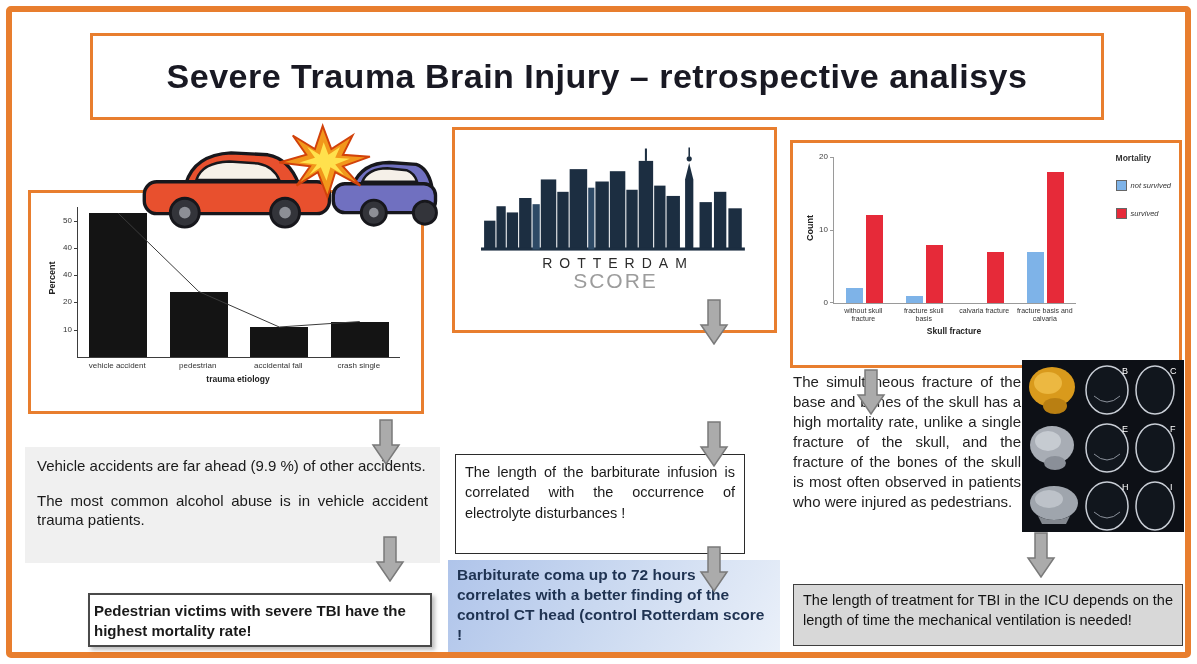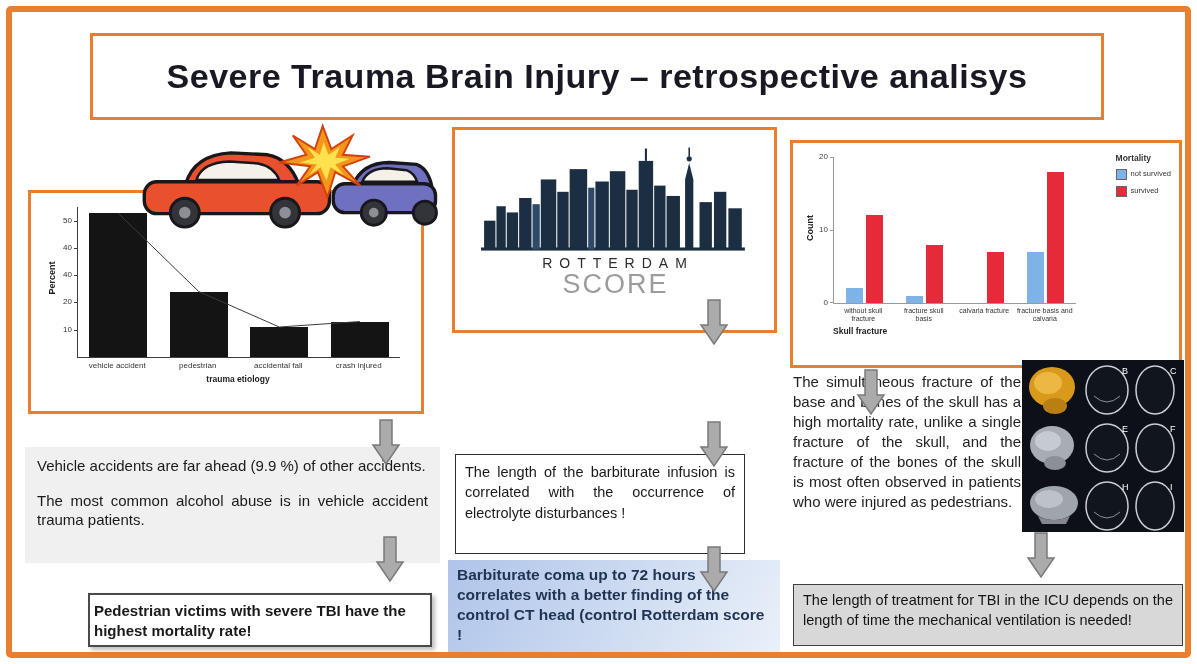--- a/index.html
+++ b/index.html
@@ -24,21 +24,21 @@
   .gray-panel p{margin:0 0 16px 0;text-align:justify;line-height:1.25;}
 
   .conclusion-left{position:absolute;left:88px;top:593px;width:344px;height:54px;background:#fff;
     border:2px solid #4a4a4a;box-shadow:3px 3px 4px rgba(0,0,0,0.25);font-weight:bold;font-size:15px;
     padding:6px 4px;box-sizing:border-box;line-height:1.3;color:#1a1a1a;}
 
   .rotterdam-box{position:absolute;left:452px;top:127px;width:325px;height:206px;border:3px solid #E87E2E;
     box-sizing:border-box;background:#fff;text-align:center;}
   .skyline{display:block;margin:14px auto 0 auto;width:268px;height:108px;}
   .rot-title{letter-spacing:7px;font-size:14px;color:#2b2b2b;margin-top:3px;text-indent:7px;}
-  .rot-sub{letter-spacing:2px;font-size:27px;color:#9C9C9C;margin-top:-2px;text-indent:2px;}
+  .rot-sub{letter-spacing:2px;font-size:21px;color:#9C9C9C;margin-top:-2px;text-indent:2px;}
 
   .mid-box{position:absolute;background:#fff;border:1.5px solid #2b2b2b;padding:7px 9px;box-sizing:border-box;
     font-size:14.5px;text-align:justify;line-height:1.4;color:#1a1a1a;}
   #mid-box1{left:455px;top:346px;width:290px;height:73px;}
   #mid-box2{left:455px;top:454px;width:290px;height:100px;}
 
   .blue-box{position:absolute;left:448px;top:560px;width:332px;height:92px;
     background:linear-gradient(118deg,#AFC4EA 0%,#C9D8F0 45%,#EAF0F9 100%);
     font-weight:bold;font-size:15.5px;color:#1F3352;padding:5px 9px;box-sizing:border-box;line-height:1.3;z-index:1;}
 
@@ -65,24 +65,24 @@
 
   
   .c2-wrap{position:relative;margin:14px 0 0 40px;}
   .c2-plot{position:relative;border-left:1px solid #9a9a9a;border-bottom:1px solid #9a9a9a;}
   .c2-bar{position:absolute;bottom:0;}
   .c2-ytick{position:absolute;left:-22px;width:16px;text-align:right;font-size:8px;color:#444;}
   .c2-ytm{position:absolute;left:-4px;width:4px;height:1px;background:#9a9a9a;}
   .c2-ylabel{position:absolute;left:-36px;top:66px;transform:rotate(-90deg);font-size:9px;font-weight:bold;color:#222;}
   .c2-xrow{display:flex;margin-top:3px;}
   .c2-xlab{flex:1;text-align:center;font-size:7px;line-height:1.15;color:#333;padding:0 2px;box-sizing:border-box;}
-  .c2-xlabel{font-size:8.5px;font-weight:bold;margin-top:3px;color:#222;}
+  .c2-xlabel{text-align:center;font-size:8.5px;font-weight:bold;margin-top:3px;color:#222;}
   .c2-legend{position:absolute;right:8px;top:10px;font-size:7.5px;color:#333;}
   .c2-legend-title{font-weight:bold;font-size:8.5px;margin-bottom:2px;}
-  .c2-legend-row{display:flex;align-items:flex-start;margin-top:6px;}
+  .c2-legend-row{display:flex;align-items:center;margin-top:17px;font-style:italic;}
   .c2-swatch{width:9px;height:9px;border:1px solid #666;margin-right:4px;display:inline-block;}
 </style>
 </head>
 <body>
 
 <div class="canvas">
   <div class="frame"></div>
 
   <div class="title-box">
     <div class="title">Severe Trauma Brain Injury – retrospective analisys</div>
@@ -132,21 +132,21 @@
             <div class="c1-bar" style="left: 172.27px; width: 57.96px; height: 30px; background: rgb(20, 20, 20);"></div>
             <div class="c1-bar" style="left: 252.77px; width: 57.96px; height: 35.4545px; background: rgb(20, 20, 20);"></div>
             <svg width="322" height="150" class="c1-line">
               <polyline points="40.25,6.272727272727252 120.75,84.54545454545455 201.25,120 281.75,114.54545454545455" fill="none" stroke="#3b3b3b" stroke-width="1"></polyline>
             </svg>
           </div>
           <div class="c1-xrow" style="width: 322px;">
             <div class="c1-xlab">vehicle accident</div>
             <div class="c1-xlab">pedestrian</div>
             <div class="c1-xlab">accidental fall</div>
-            <div class="c1-xlab">crash injured</div>
+            <div class="c1-xlab">crash single</div>
           </div>
           <div class="c1-xlabel" style="width: 322px;">trauma etiology</div>
         </div>
       </div>
   </div>
 
   <svg class="arrow" style="left:371px;top:419px;" viewBox="0 0 30 46">
     <path d="M9,1 L21,1 L21,26 L28,26 L15,45 L2,26 L9,26 Z" fill="#ABABAB" stroke="#7a7a7a" stroke-width="1.5"></path>
   </svg>
 

